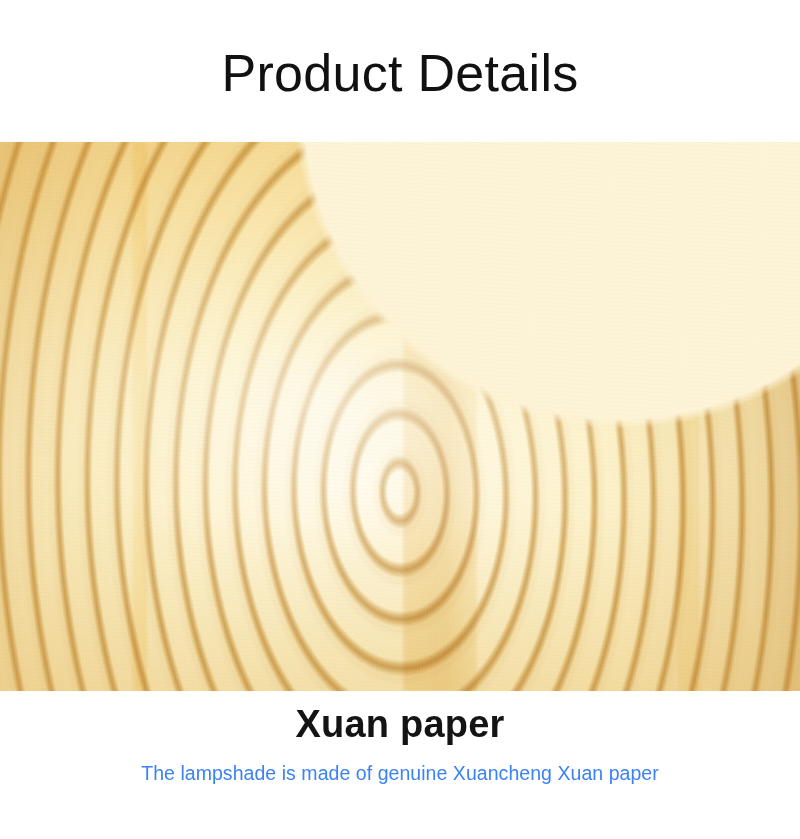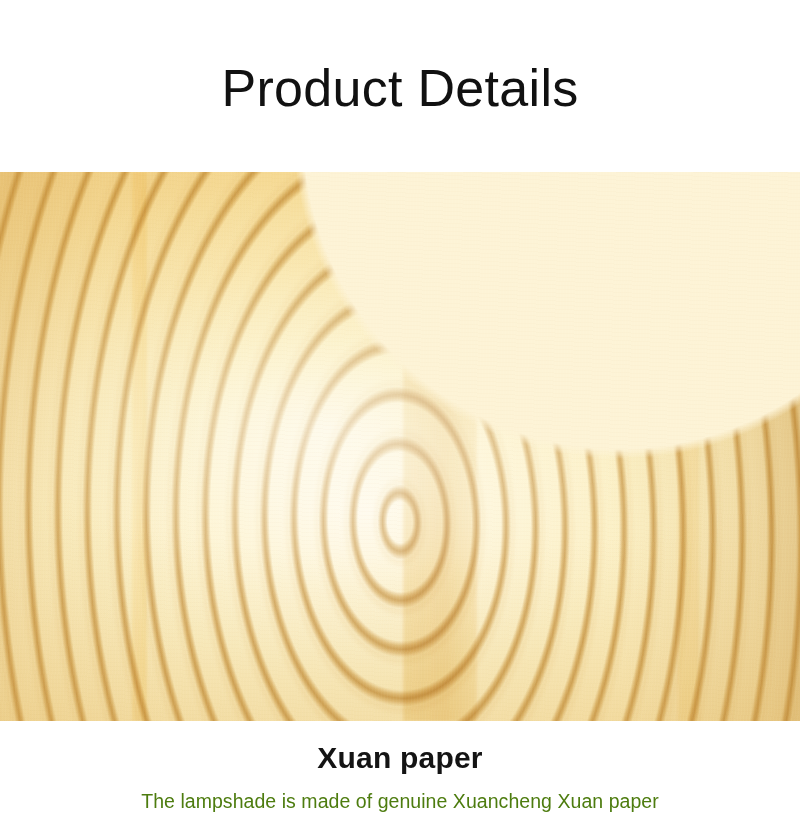--- a/index.html
+++ b/index.html
@@ -17,21 +17,21 @@
 
   .page {
     width: 800px;
     height: 839px;
     position: relative;
     background: #ffffff;
   }
 
   
   .title-block {
-    height: 172px;
+    height: 142px;
     display: flex;
     align-items: center;
     justify-content: center;
     background: #ffffff;
   }
   .page-title {
     font-family: "Liberation Sans", sans-serif;
     font-size: 52px;
     font-weight: 400;
     color: #111111;
@@ -192,35 +192,35 @@
   
   .caption {
     position: relative;
     width: 800px;
     background: #ffffff;
     text-align: center;
     padding-top: 11px;
   }
   .caption-heading {
     font-family: "Liberation Sans", sans-serif;
-    font-size: 30px;
+    font-size: 38px;
     font-weight: 700;
     color: #141414;
     line-height: 1.18;
-    margin: 8px;
+    margin: 0;
     letter-spacing: 0.2px;
   }
   .caption-lines {
     margin-top: 11px;
   }
   .caption-line {
     font-family: "Liberation Sans", sans-serif;
     font-size: 19.5px;
     font-weight: 400;
-    color: #4d7c0f;
+    color: #3b82f6;
     line-height: 1.62;
     margin: 0;
     letter-spacing: 0.05px;
   }
 </style>
 </head>
 <body>
 
 <div class="page">
 

